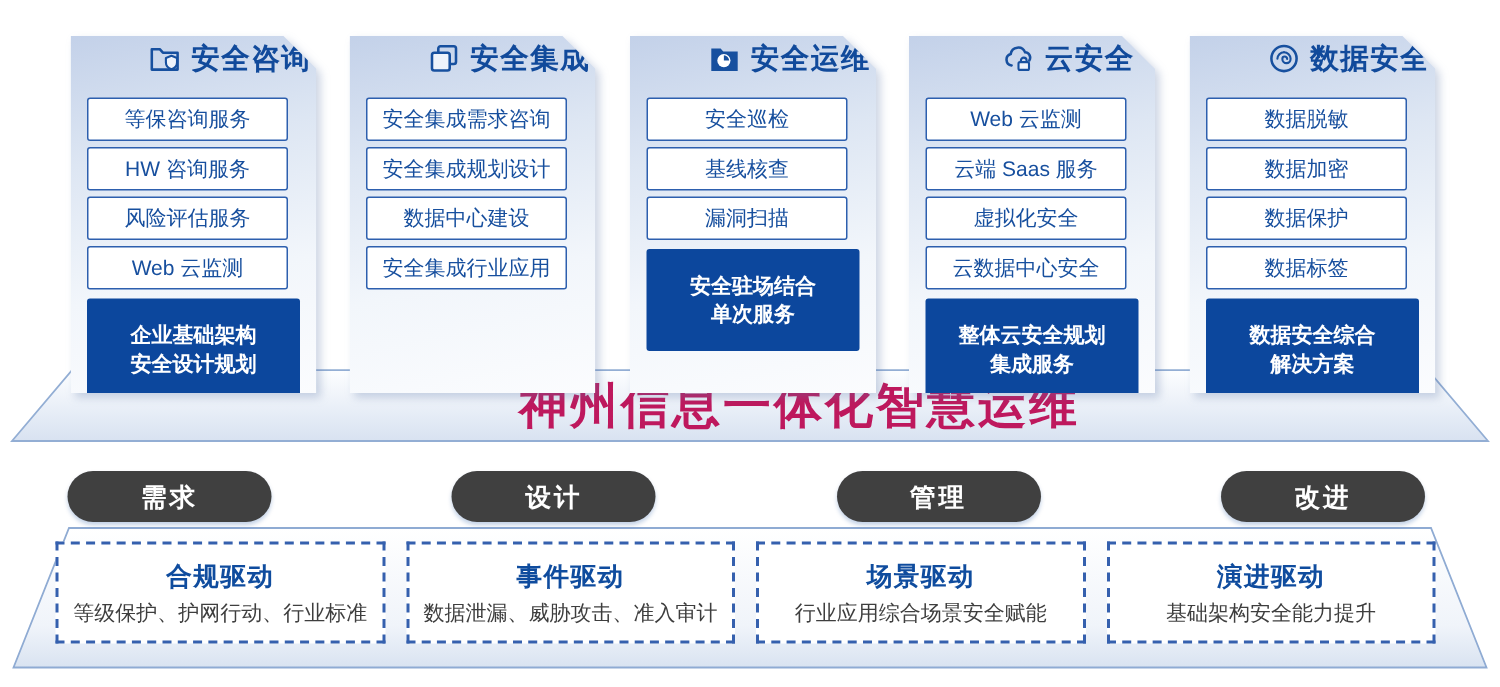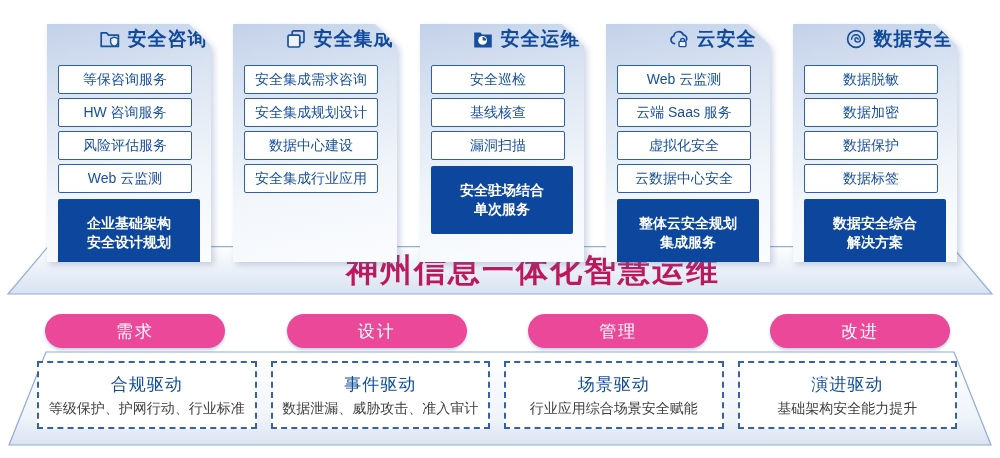--- a/index.html
+++ b/index.html
@@ -45,38 +45,38 @@
     position:absolute;left:0;top:0;width:100%;height:100%;
     display:flex;align-items:center;justify-content:center;
     font-size:32px;font-weight:bold;color:#be185d;letter-spacing:2px;margin-left:33px;
   }
   
   .pill-row{
     position:absolute;left:45px;top:314px;width:905px;height:34px;
     display:flex;justify-content:space-between;
   }
   .pill{
-    width:180px;height:34px;border-radius:17px;background:#ec4899;
-    color:#ffffff;font-size:17px;font-weight:normal;letter-spacing:2px;
+    width:136px;height:34px;border-radius:17px;background:#404040;
+    color:#ffffff;font-size:17px;font-weight:bold;letter-spacing:2px;
     display:flex;align-items:center;justify-content:center;
     box-shadow:0 2px 3px rgba(13,70,156,.25);
   }
   
   .bottom-zone{position:absolute;left:0;top:351px;width:1000px;height:96px;}
   .driver-row{
     position:absolute;left:37px;top:361px;width:920px;height:68px;
     display:flex;gap:14px;
   }
   .driver{
     flex:1;box-sizing:border-box;background:#ffffff;
     border:2px dashed #3560ae;
     display:flex;flex-direction:column;align-items:center;justify-content:center;
     gap:4px;padding:4px 2px;
   }
-  .driver-title{font-size:17px;font-weight:normal;color:#0f4c9e;letter-spacing:1px;}
+  .driver-title{font-size:17px;font-weight:bold;color:#0f4c9e;letter-spacing:1px;}
   .driver-desc{font-size:14px;color:#3e3e3e;white-space:nowrap;}
 </style>
 </head>
 <body>
 
 <div class="banner">
   <svg width="1000" height="49" viewBox="0 0 1000 49" preserveAspectRatio="none">
     <defs>
       <linearGradient id="gBanner" x1="0" y1="0" x2="0" y2="1">
         <stop offset="0" stop-color="#fdfeff"></stop>

